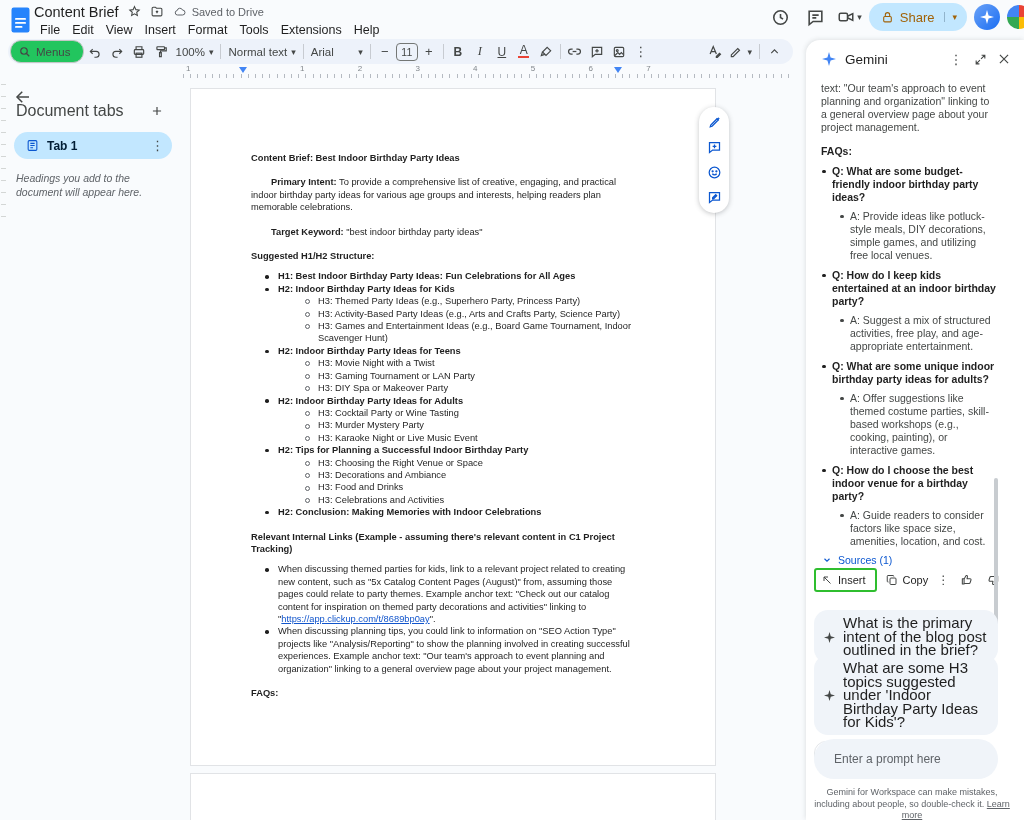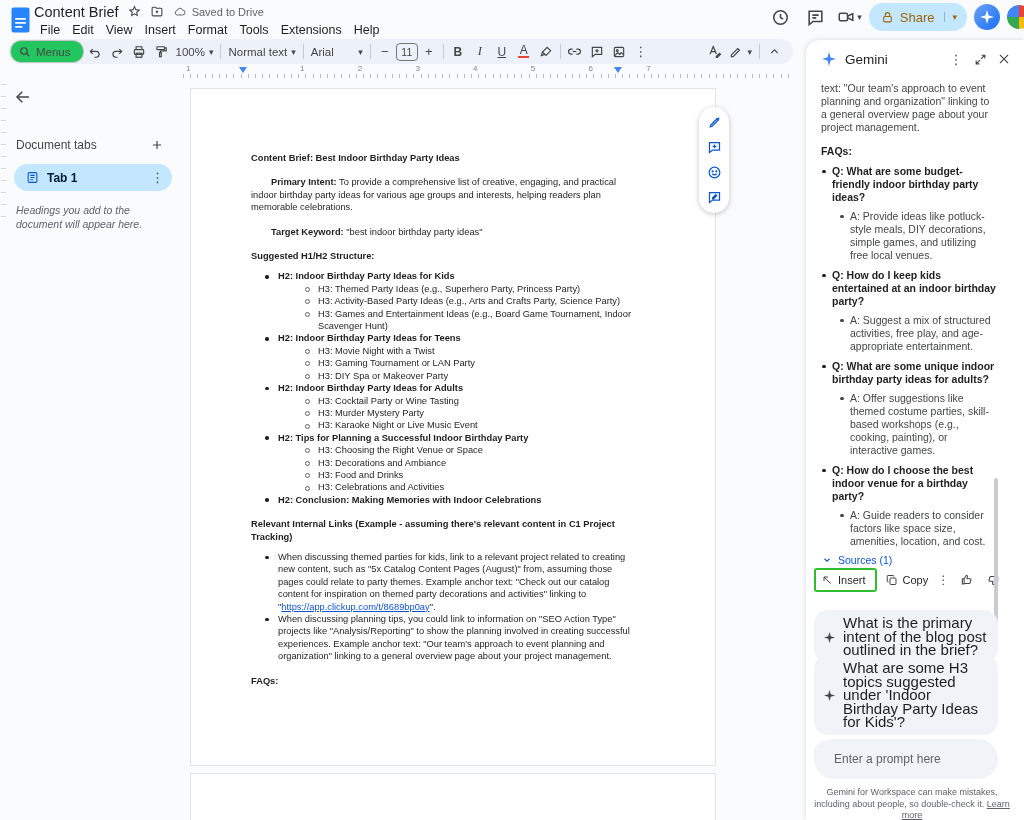--- a/index.html
+++ b/index.html
@@ -49,22 +49,22 @@
   .ruler{position:absolute;left:183px;top:64px;width:612px;height:15px;}
   .ruler-ticks{position:absolute;left:0;right:0;bottom:1px;height:4px;
        background:repeating-linear-gradient(to right,#b5bac1 0 1px,transparent 1px 7.2px);}
   .ruler-num{position:absolute;top:0;font-size:8px;color:#80868b;}
   .ruler-marker{position:absolute;top:3px;width:0;height:0;border:4px solid transparent;border-top:6px solid #4285f4;}
   .vruler{position:absolute;left:1px;top:84px;width:5px;height:140px;
        background:repeating-linear-gradient(to bottom,#c4c7c5 0 1px,transparent 1px 12px);opacity:.7;}
   
   .lsb{position:absolute;left:0;top:80px;width:180px;}
   .back-btn{position:absolute;left:14px;top:8px;color:#444746;}
-  .dt-header{margin:58px 16px 0 16px;display:flex;align-items:center;justify-content:space-between;
-             font-size:12px;color:#444746;}
+  .dt-header{margin:22px 16px 0 16px;display:flex;align-items:center;justify-content:space-between;
+             font-size:16px;color:#444746;}
   .tab-pill{margin:12px 8px 12px 14px;height:27px;background:#c2e7ff;border-radius:14px;display:flex;
             align-items:center;padding:0 8px 0 12px;gap:8px;}
   .tab-label{font-size:12px;color:#001d35;font-weight:bold;flex:1;}
   .lsb-hint{margin:9px 18px 0 16px;font-style:italic;font-size:10.5px;line-height:14px;color:#5f6368;}
   
   .page{position:absolute;left:190px;width:526px;background:#fff;border:1px solid #e1e3e6;box-sizing:border-box;}
   .page1{top:88px;height:678px;}
   .page2{top:773px;height:60px;}
   .doc-content{position:absolute;left:60px;top:63px;width:382px;font-size:9.3px;line-height:12.4px;color:#1f1f1f;}
   .doc-b{font-weight:bold;margin-left:20px;}
@@ -362,20 +362,21 @@
 </div>
 
 <div class="page page1">
   <div class="doc-content">
     <div class="doc-h">Content Brief: Best Indoor Birthday Party Ideas</div>
     <p class="doc-p"><span class="doc-b">Primary Intent:</span><span> To provide a comprehensive list of creative, engaging, and practical indoor birthday party ideas for various age groups and interests, helping readers plan memorable celebrations.</span></p>
     <p class="doc-p"><span class="doc-b">Target Keyword:</span><span> "best indoor birthday party ideas"</span></p>
     <div class="doc-h" style="margin-bottom:8px;">Suggested H1/H2 Structure:</div>
     <div class="outline">
 
+    <div class="ol-l1">H1: Best Indoor Birthday Party Ideas: Fun Celebrations for All Ages</div>
         <div class="ol-l1">H2: Indoor Birthday Party Ideas for Kids</div>
         <div class="ol-l2">H3: Themed Party Ideas (e.g., Superhero Party, Princess Party)</div>
         <div class="ol-l2">H3: Activity-Based Party Ideas (e.g., Arts and Crafts Party, Science Party)</div>
         <div class="ol-l2">H3: Games and Entertainment Ideas (e.g., Board Game Tournament, Indoor Scavenger Hunt)</div>
         <div class="ol-l1">H2: Indoor Birthday Party Ideas for Teens</div>
         <div class="ol-l2">H3: Movie Night with a Twist</div>
         <div class="ol-l2">H3: Gaming Tournament or LAN Party</div>
         <div class="ol-l2">H3: DIY Spa or Makeover Party</div>
         <div class="ol-l1">H2: Indoor Birthday Party Ideas for Adults</div>
         <div class="ol-l2">H3: Cocktail Party or Wine Tasting</div>

